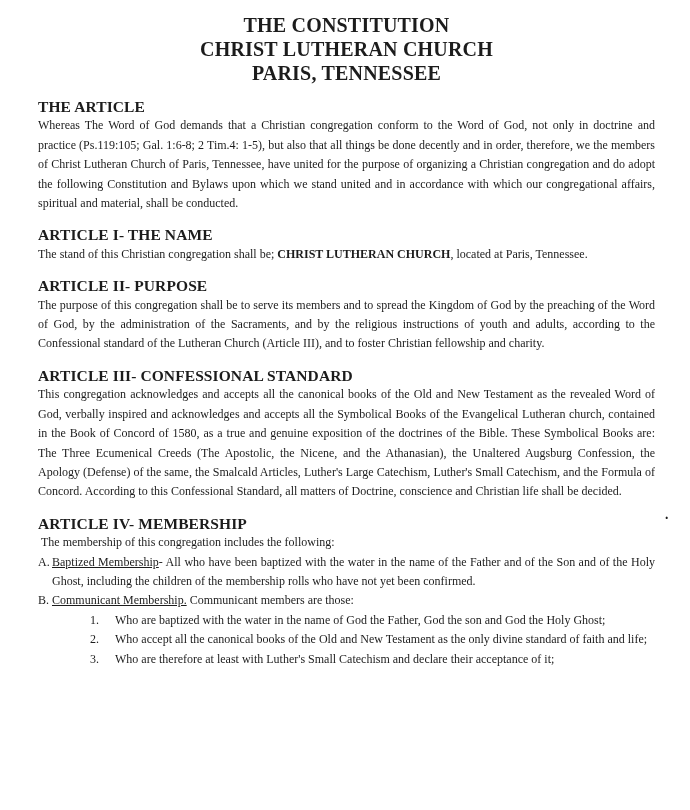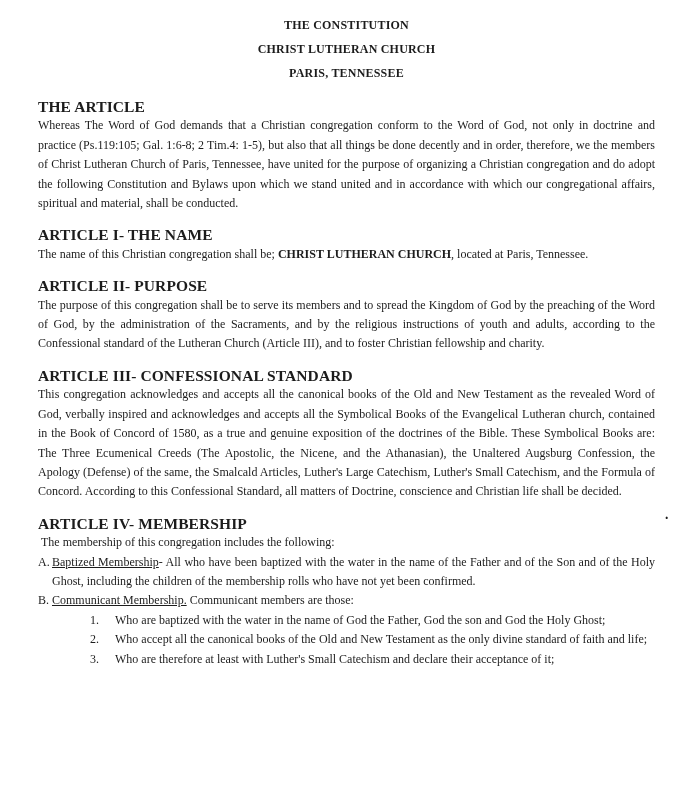--- a/index.html
+++ b/index.html
@@ -14,21 +14,21 @@
     box-sizing: border-box;
     padding: 13px 35px 0 38px;
     background: #ffffff;
     color: #1c1c1c;
     font-family: "Liberation Serif", "DejaVu Serif", serif;
     overflow: hidden;
   }
   .title-block {
     text-align: center;
     font-weight: bold;
-    font-size: 12px;
+    font-size: 20px;
     line-height: 24px;
     letter-spacing: 0.2px;
   }
   .section {
     margin-top: 12px;
   }
   .heading {
     font-weight: bold;
     font-size: 15.5px;
     line-height: 19.4px;
@@ -87,21 +87,21 @@
     <div>PARIS, TENNESSEE</div>
   </div>
 
   <div class="section">
     <div class="heading">THE ARTICLE</div>
     <div class="body-text">Whereas The Word of God demands that a Christian congregation conform to the Word of God, not only in doctrine and practice (Ps.119:105; Gal. 1:6-8; 2 Tim.4: 1-5), but also that all things be done decently and in order, therefore, we the members of Christ Lutheran Church of Paris, Tennessee, have united for the purpose of organizing a Christian congregation and do adopt the following Constitution and Bylaws upon which we stand united and in accordance with which our congregational affairs, spiritual and material, shall be conducted.</div>
   </div>
 
   <div class="section">
     <div class="heading">ARTICLE I- THE NAME</div>
-    <div class="body-text"><span>The name of this Christian congregation shall be; </span><span class="b">CHRIST LUTHERAN CHURCH</span><span>, located at Paris, Tennessee.</span></div>
+    <div class="body-text"><span>The stand of this Christian congregation shall be; </span><span class="b">CHRIST LUTHERAN CHURCH</span><span>, located at Paris, Tennessee.</span></div>
   </div>
 
   <div class="section">
     <div class="heading">ARTICLE II- PURPOSE</div>
     <div class="body-text">The purpose of this congregation shall be to serve its members and to spread the Kingdom of God by the preaching of the Word of God, by the administration of the Sacraments, and by the religious instructions of youth and adults, according to the Confessional standard of the Lutheran Church (Article III), and to foster Christian fellowship and charity.</div>
   </div>
 
   <div class="section">
     <div class="heading">ARTICLE III- CONFESSIONAL STANDARD</div>
     <div class="body-text">This congregation acknowledges and accepts all the canonical books of the Old and New Testament as the revealed Word of God, verbally inspired and acknowledges and accepts all the Symbolical Books of the Evangelical Lutheran church, contained in the Book of Concord of 1580, as a true and genuine exposition of the doctrines of the Bible. These Symbolical Books are: The Three Ecumenical Creeds (The Apostolic, the Nicene, and the Athanasian), the Unaltered Augsburg Confession, the Apology (Defense) of the same, the Smalcald Articles, Luther's Large Catechism, Luther's Small Catechism, and the Formula of Concord. According to this Confessional Standard, all matters of Doctrine, conscience and Christian life shall be decided.</div>

